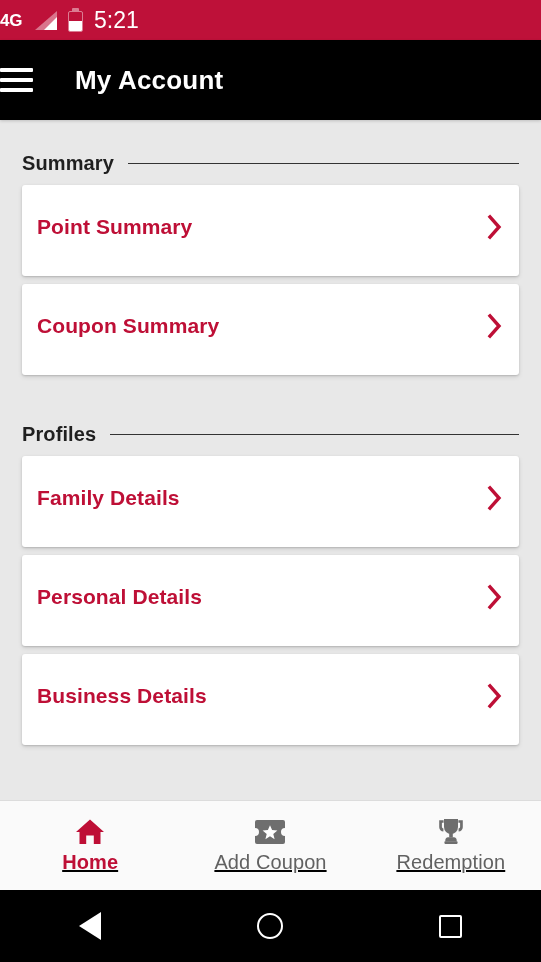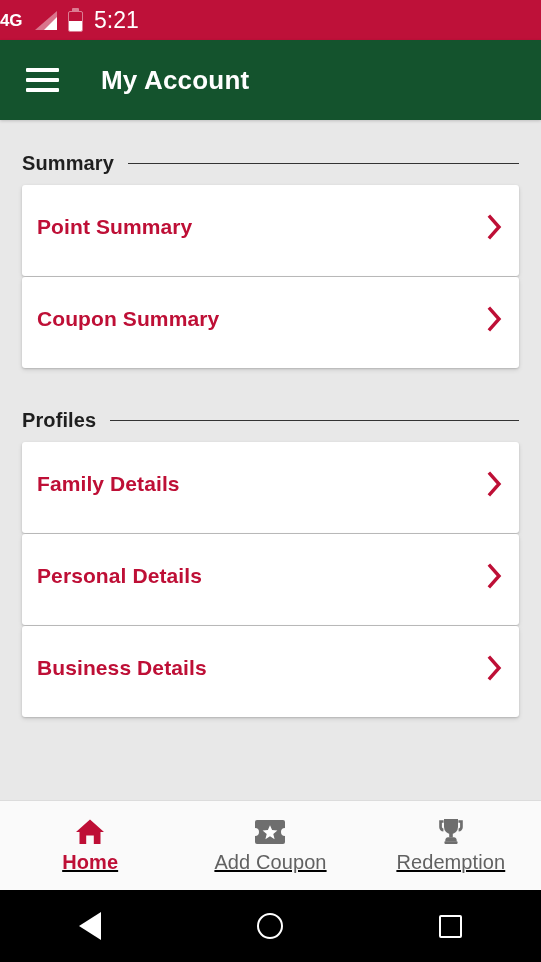--- a/index.html
+++ b/index.html
@@ -41,23 +41,22 @@
     overflow:hidden;
   }
   .battery-ico .fill {
     position:absolute; bottom:0; left:0; right:0; height:52%;
     background:#FFFFFF;
   }
   .clock { color:#FFFFFF; font-size:23px; font-weight:500; line-height:1; letter-spacing:0px; }
 
   
   .appbar {
-    height:80px; background:#14532d;
+    height:80px; background:#000000;
     display:flex; align-items:center; flex:0 0 auto;
-    padding-left:26px;
     box-shadow:0 1px 3px rgba(0,0,0,0.18);
     position:relative; z-index:3;
   }
   .hamburger { width:33px; height:24px; display:flex; flex-direction:column;
                justify-content:space-between; cursor:pointer; }
   .hamburger span { display:block; height:4px; width:100%; background:#FFFFFF; border-radius:1px; }
   .appbar-title {
     color:#FFFFFF; font-size:26px; font-weight:bold;
     margin-left:42px; letter-spacing:0.2px;
   }
@@ -74,21 +73,21 @@
   .section-head .label {
     font-size:20px; font-weight:bold; color:#1F1F1F; white-space:nowrap;
     letter-spacing:0.1px;
   }
   .section-head .rule { flex:1 1 auto; height:1px; background:#333333; }
 
   .card {
     background:#FFFFFF; border-radius:3px; height:91px;
     box-shadow:0 1px 2px rgba(0,0,0,0.16), 0 2px 5px rgba(0,0,0,0.10);
     display:flex; align-items:center; justify-content:space-between;
-    padding:0 16px 0 15px; margin-bottom:1px; cursor:pointer;
+    padding:0 16px 0 15px; margin-bottom:8px; cursor:pointer;
     position:relative;
   }
   .card .card-label {
     font-size:21px; font-weight:bold; color:#BE0F36; letter-spacing:0.1px;
     position:relative; top:-4px;
   }
   .chev { width:16px; height:26px; position:relative; top:-4px; flex:0 0 auto; }
   .chev svg { display:block; }
 
   .gap-profiles { height:8px; }

